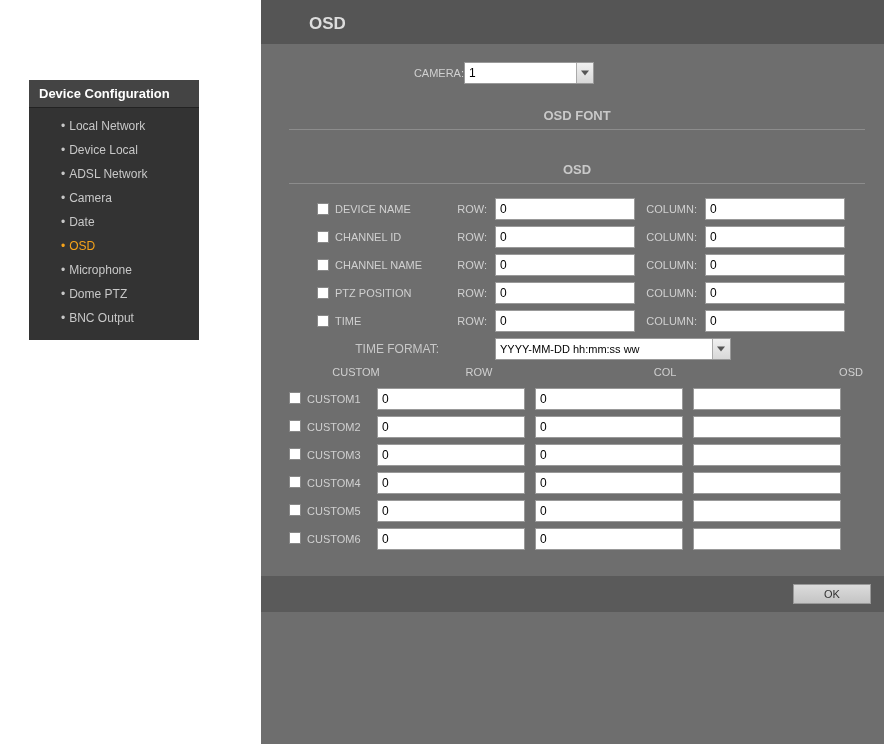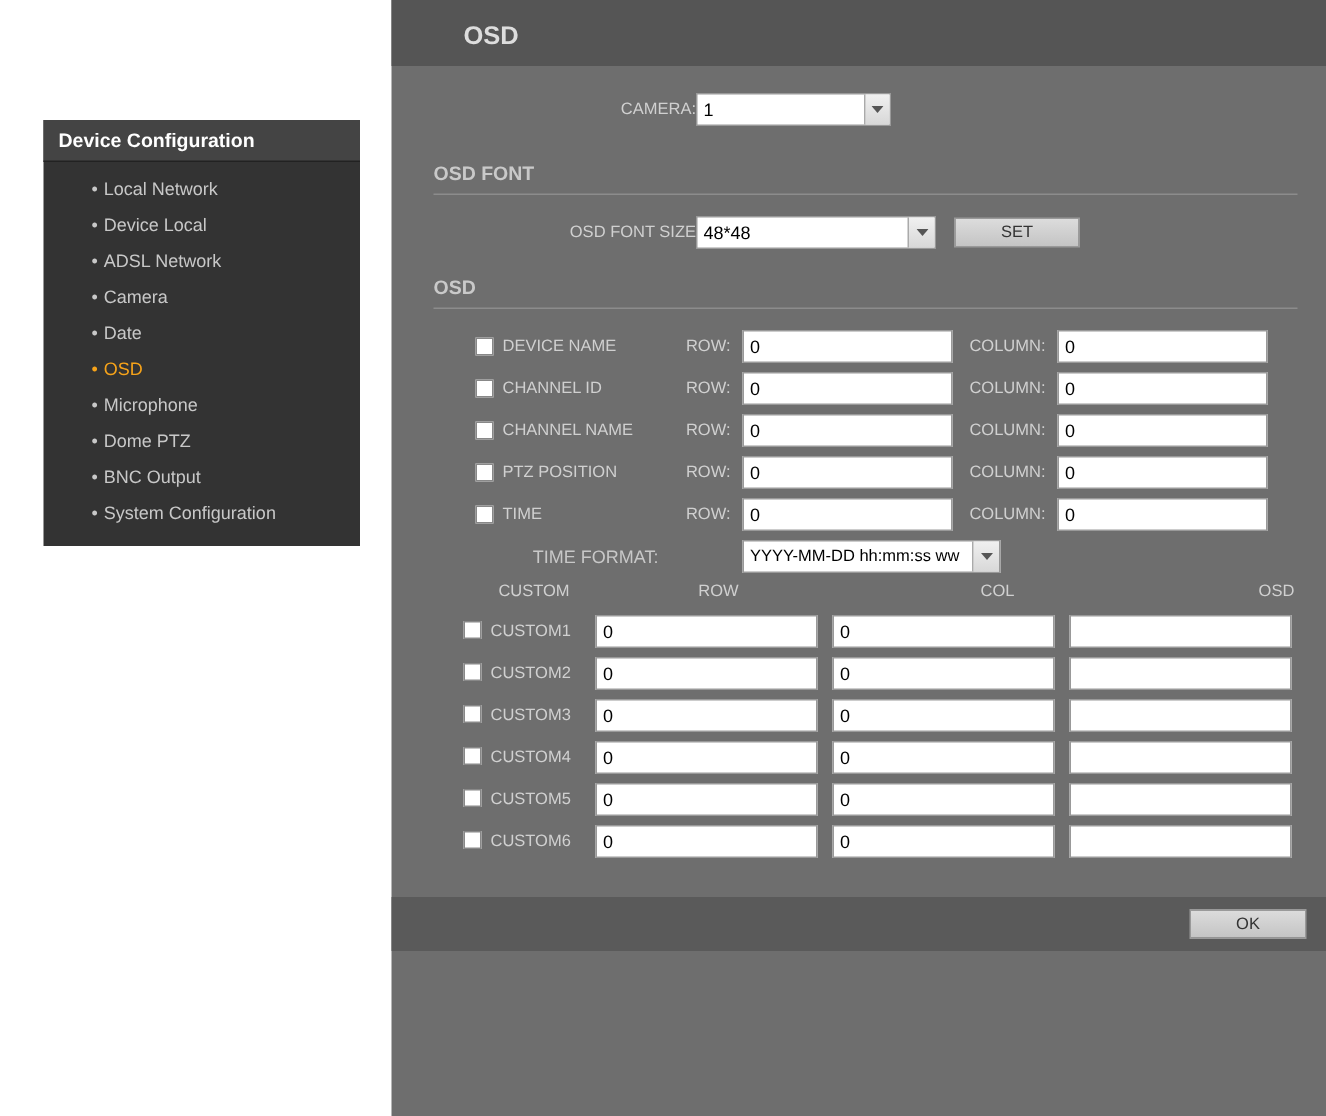--- a/index.html
+++ b/index.html
@@ -10,21 +10,21 @@
     width: 884px;
     height: 744px;
     position: relative;
     color: #c8c8c8;
   }
   
   .sidebar {
     position: absolute;
     left: 29px;
     top: 80px;
-    width: 211px;
+    width: 170px;
     background: #333333;
   }
   .sidebar-header {
     background: #444444;
     color: #fff;
     padding: 6px 10px;
     font-size: 13px;
     font-weight: bold;
     border-bottom: 1px solid #222;
   }
@@ -91,20 +91,21 @@
   }
   .select-arrow svg { width: 8px; height: 6px; }
 
   .section-title {
     color: #c9c9c9;
     font-size: 13px;
     font-weight: bold;
     padding: 18px 0 6px 0;
     border-bottom: 1px solid #8c8c8c;
     margin-bottom: 14px;
+    text-align: center;
   }
 
   .btn {
     background: linear-gradient(#dcdcdc,#c4c4c4);
     border: 1px solid #999;
     color: #333;
     font-size: 11px;
     padding: 3px 0;
     cursor: pointer;
     text-align: center;
@@ -143,21 +144,21 @@
     display: grid;
     grid-template-columns: 18px 70px 148px 10px 148px 10px 148px;
     align-items: center;
   }
   .custom-head { margin-bottom: 10px; gap: 14px; }
   .custom-head span {
     font-size: 11px;
     color: #d0d0d0;
     text-align: center;
   }
-  .custom-row { margin-bottom: 6px; margin-left: 20px; }
+  .custom-row { margin-bottom: 6px; }
   .custom-row .nm { font-size: 11px; color: #d0d0d0; }
   .custom-row input.txt { width: 100%; }
 
   .chk {
     width: 12px; height: 12px;
     border: 1px solid #888;
     background: #fff;
     display: inline-block;
     cursor: pointer;
   }
@@ -179,21 +180,20 @@
   <ul>
     <li><span class="bullet">•</span><span>Local Network</span></li>
     <li><span class="bullet">•</span><span>Device Local</span></li>
     <li><span class="bullet">•</span><span>ADSL Network</span></li>
     <li><span class="bullet">•</span><span>Camera</span></li>
     <li><span class="bullet">•</span><span>Date</span></li>
     <li class="active"><span class="bullet">•</span><span>OSD</span></li>
     <li><span class="bullet">•</span><span>Microphone</span></li>
     <li><span class="bullet">•</span><span>Dome PTZ</span></li>
     <li><span class="bullet">•</span><span>BNC Output</span></li>
-    <li><span class="bullet">•</span><span>System Configuration</span></li>
   </ul>
 </div>
 
 <div class="main">
   <div class="title-bar">OSD</div>
 
   <div class="content">
 
     <div class="row">
       <div class="lbl-right">CAMERA:</div>
@@ -201,33 +201,20 @@
         <input type="text" value="1" style="">
         <div class="select-arrow">
           <svg viewBox="0 0 10 6">
               <path d="M0 0 L10 0 L5 6 Z" fill="#555"></path>
             </svg>
         </div>
       </div>
     </div>
 
     <div class="section-title">OSD FONT</div>
-    <div class="row" style="margin-bottom:0;">
-      <div class="lbl-right" style="width:175px;">OSD FONT SIZE</div>
-      <div class="select-ctl" style="width:160px;">
-        <input type="text" value="48*48" style="">
-        <div class="select-arrow">
-          <svg viewBox="0 0 10 6">
-              <path d="M0 0 L10 0 L5 6 Z" fill="#555"></path>
-            </svg>
-        </div>
-      </div>
-      <div style="width:12px;"></div>
-      <div class="btn" style="width:84px;">SET</div>
-    </div>
 
     <div class="section-title">OSD</div>
 
     <div class="osd-rows">
 
       <div class="osd-row">
         <span class="ck">
             <span class="chk"></span>
           </span>
         <span class="nm">DEVICE NAME</span>
@@ -274,21 +261,21 @@
         <span class="mini-lbl">ROW:</span>
         <input class="txt" value="0" style="">
         <span class="mini-lbl">COLUMN:</span>
         <input class="txt" value="0" style="">
       </div>
 
       <div class="timefmt-row">
         <span></span>
         <span class="nm" style="text-align:right;padding-right:6px;">TIME FORMAT:</span>
         <span></span>
-        <div class="select-ctl" style="width:172px;">
+        <div class="select-ctl" style="width:236px;">
           <input type="text" style="font-size: 11px;" value="YYYY-MM-DD hh:mm:ss ww">
           <div class="select-arrow">
             <svg viewBox="0 0 10 6">
                 <path d="M0 0 L10 0 L5 6 Z" fill="#555"></path>
               </svg>
           </div>
         </div>
       </div>
     </div>
 

